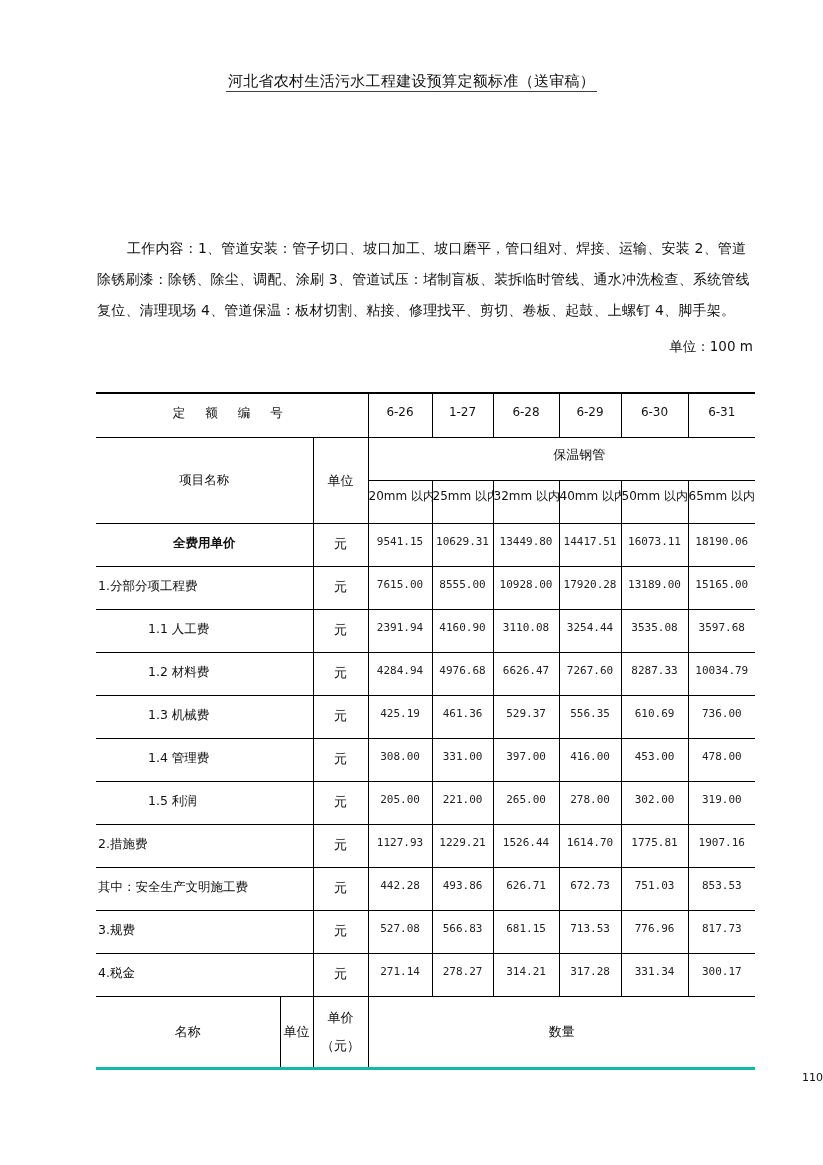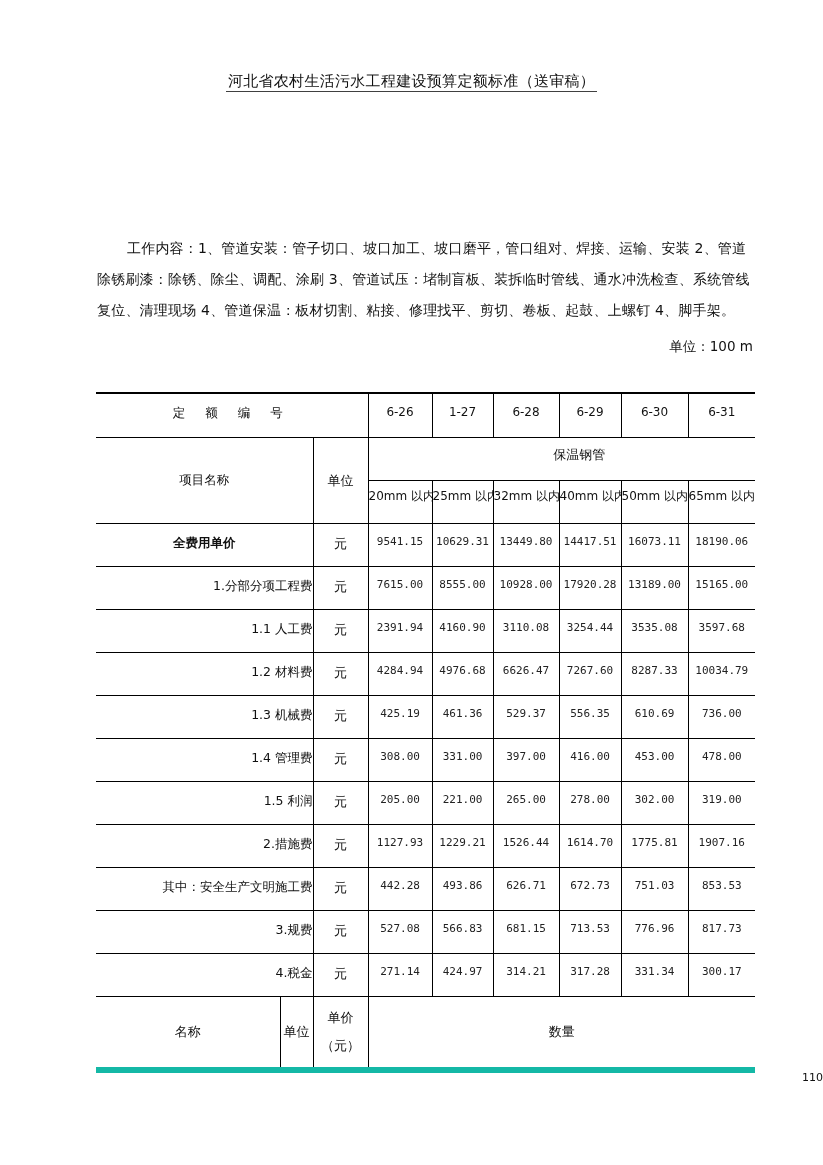--- a/index.html
+++ b/index.html
@@ -26,37 +26,37 @@
   .tbl td {
     border: 1px solid #000; padding: 0; text-align: center; vertical-align: top;
     white-space: nowrap; overflow: hidden;
   }
   .tbl tr:first-child td { border-top: 2px solid #000; }
   .tbl td.first-col { border-left: none; }
   .tbl td.last-col { border-right: none; }
   .tbl tr.row td { height: 42px; }
   .tbl tr.row td .txt { display: block; padding-top: 11px; }
   .tbl td.num { font-family: "DejaVu Sans Mono", "Liberation Mono", monospace; font-size: 11px; color: #222; }
-  .tbl td.lbl { text-align: right; font-size: 12.5px; }
+  .tbl td.lbl { text-align: left; font-size: 12.5px; }
   .tbl td.lbl.ind .txt { padding-left: 52px; }
   .tbl td.lbl.noind .txt { padding-left: 2px; }
   .tbl td.lbl.center { text-align: center; font-weight: bold; }
   .tbl td.uc { font-size: 13px; }
   .hdr-code td { height: 43px; }
   .hdr-code .txt { display: block; padding-top: 11px; }
   .hdr-code .spaced { letter-spacing: 8px; font-size: 12.5px; }
   .hdr-name td.name { vertical-align: middle; font-size: 12.5px; }
   .hdr-name td.unitc { vertical-align: middle; font-size: 13px; }
   .hdr-name td.group { height: 42px; vertical-align: top; font-size: 13px; }
   .hdr-name td.group .txt { display: block; padding-top: 8px; margin-left: 35px; }
   .hdr-spec td { height: 42px; font-size: 12px; vertical-align: top; }
   .hdr-spec td .txt { display: block; padding-top: 7px; }
   .foot td { height: 70px; vertical-align: middle; font-size: 13px; }
   .foot td.price { line-height: 28px; }
-  .tbl tr.foot td { border-bottom: 6px solid #14b8a6; }
+  .tbl tr.foot td { border-bottom: 3px solid #14b8a6; }
   .page-num {
     position: absolute; left: 0; width: 823px; top: 1071px; text-align: right; font-size: 11px;
   }
 </style>
 </head>
 <body>
 
 <div class="title"><span>河北省农村生活污水工程建设预算定额标准（送审稿）</span></div>
 
 <div class="work">工作内容：1、管道安装：管子切口、坡口加工、坡口磨平，管口组对、焊接、运输、安装 2、管道除锈刷漆：除锈、除尘、调配、涂刷 3、管道试压：堵制盲板、装拆临时管线、通水冲洗检查、系统管线复位、清理现场 4、管道保温：板材切割、粘接、修理找平、剪切、卷板、起鼓、上螺钉 4、脚手架。</div>
@@ -404,21 +404,21 @@
     <td colspan="2" class="lbl noind first-col">
           <span class="txt">4.税金</span>
         </td>
     <td class="uc">
           <span class="txt">元</span>
         </td>
     <td class="num">
           <span class="txt">271.14</span>
         </td>
     <td class="num">
-          <span class="txt">424.97</span>
+          <span class="txt">278.27</span>
         </td>
     <td class="num">
           <span class="txt">314.21</span>
         </td>
     <td class="num">
           <span class="txt">317.28</span>
         </td>
     <td class="num">
           <span class="txt">331.34</span>
         </td>

